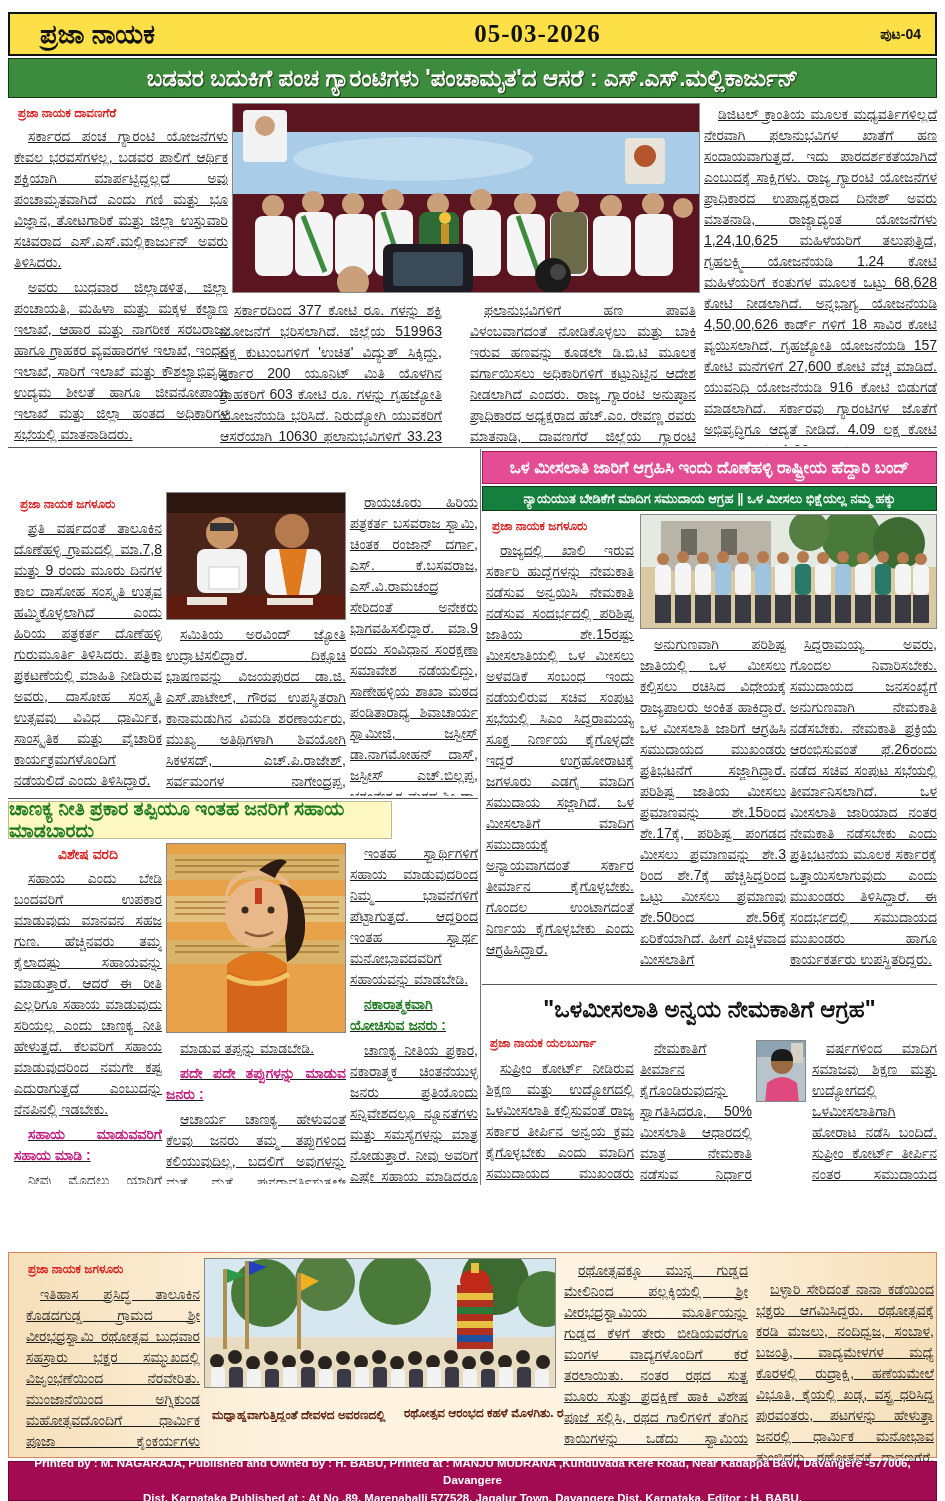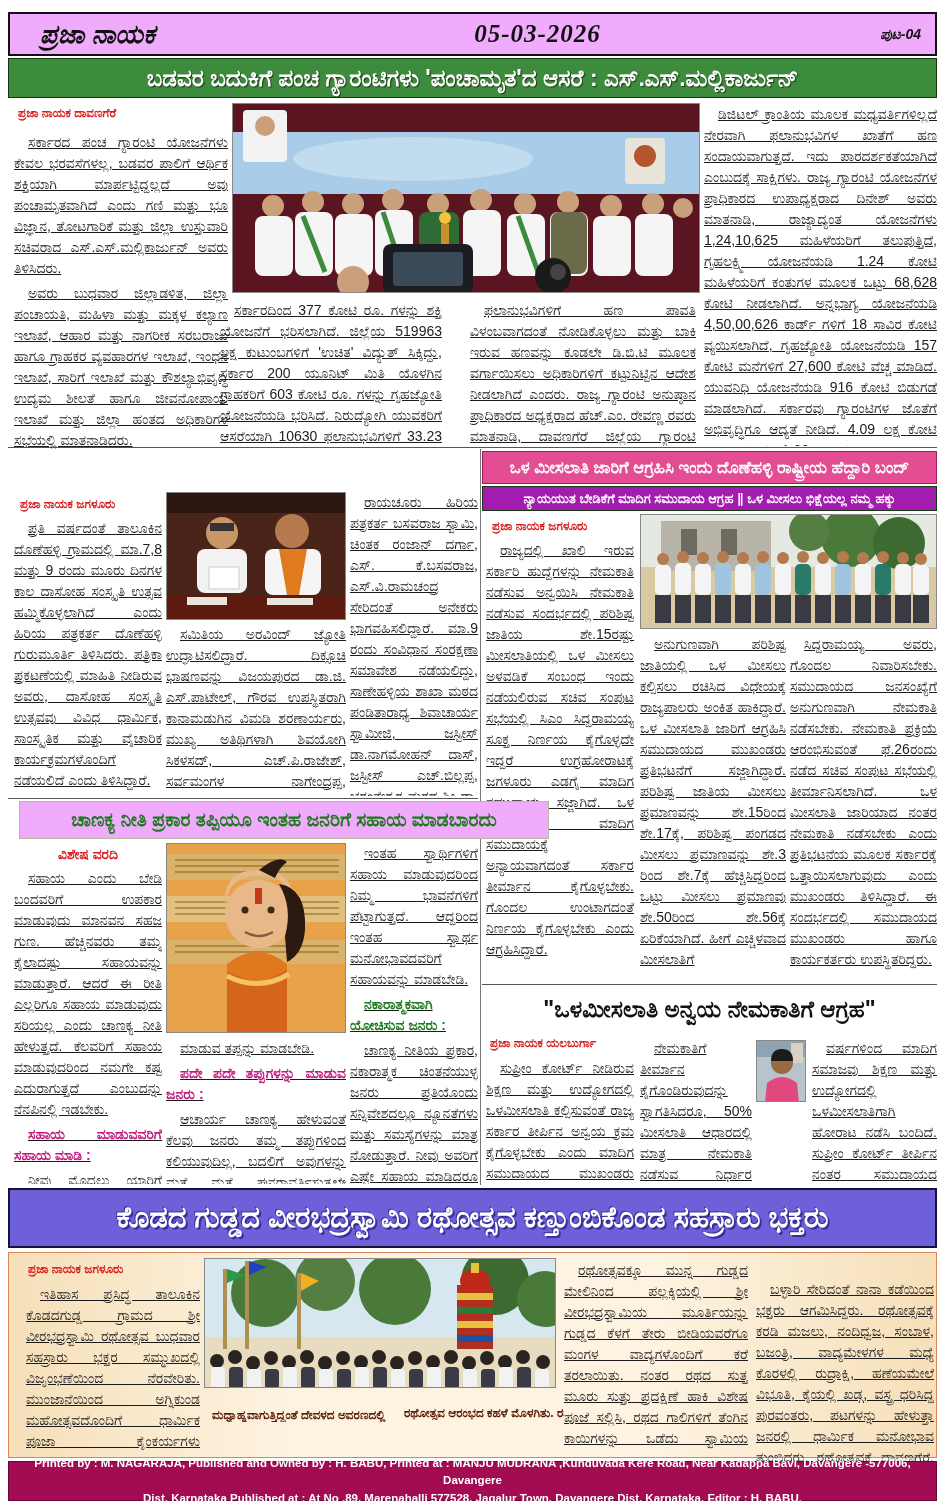--- a/index.html
+++ b/index.html
@@ -2,40 +2,40 @@
 <html><head>
 <meta charset="utf-8">
 <style>
   * { margin:0; padding:0; box-sizing:border-box; }
   html,body { background:#ffffff; }
   body { font-family:"Liberation Sans","DejaVu Sans",sans-serif; }
   #page { position:relative; width:945px; height:1501px; background:#ffffff; overflow:hidden; }
 
   
   .masthead { position:absolute; left:8px; top:12px; width:929px; height:44px;
-    background:#f0abfc; border:2px solid #111; display:flex; align-items:center;font-style:italic; }
+    background:#fde047; border:2px solid #111; display:flex; align-items:center; }
   .paper-name { font-weight:bold; font-size:26px; color:#111; padding-left:30px; width:330px; }
   .edition-date { font-family:"Liberation Serif","DejaVu Serif",serif; font-weight:bold; font-size:25px; color:#111; flex:1; text-align:center; letter-spacing:1px; }
   .page-no { font-weight:bold; font-size:14px; color:#111; width:200px; text-align:right; padding-right:14px; }
 
   
   .banner-green { position:absolute; left:8px; top:58px; width:929px; height:40px;
     background:#3d8b3d; border:1px solid #14380f; color:#fff; font-weight:bold; font-size:23px;
     display:flex; align-items:center; justify-content:center; text-shadow:1px 1px 1px #1d3a12; }
   .bar-blue { position:absolute; left:8px; top:449px; width:470px; height:38px;
     background:#2052b0; border:1px solid #0a2a66; color:#fff; font-weight:bold; font-size:20px;
     display:flex; align-items:center; justify-content:center; }
   .bar-pink { position:absolute; left:482px; top:451px; width:455px; height:33px;
     background:#e44d93; border:1px solid #a01d5e; color:#fff; font-weight:bold; font-size:16.5px;
     display:flex; align-items:center; justify-content:center; }
   .bar-subgreen { position:absolute; left:482px; top:486px; width:455px; height:25px;
-    background:#a21caf; border:1px solid #14380f; color:#fff; font-weight:bold; font-size:13px;
+    background:#15803d; border:1px solid #14380f; color:#fff; font-weight:bold; font-size:13px;
     display:flex; align-items:center; justify-content:center; }
-  .bar-pale { position:absolute; left:19px; top:801px; width:530px; height:38px;
-    background:#f0abfc; border:1px solid #b9b9a0; color:#1d7a1d; font-weight:bold; font-size:19px;
+  .bar-pale { position:absolute; left:8px; top:801px; width:384px; height:38px;
+    background:#fef9c3; border:1px solid #b9b9a0; color:#1d7a1d; font-weight:bold; font-size:19px;
     display:flex; align-items:center; justify-content:center; }
   .bar-quote { position:absolute; left:482px; top:988px; width:455px; height:42px;
     background:#fff; color:#111; font-weight:bold; font-size:23px;
     display:flex; align-items:center; justify-content:center; }
   .banner-purple { position:absolute; left:8px; top:1188px; width:929px; height:60px;
     background:#6e60d8; border:2px solid #16123a; color:#fff; font-weight:bold; font-size:29px;
     display:flex; align-items:center; justify-content:center;
     text-shadow:2px 2px 0 #3a2f9a, -1px -1px 0 #3a2f9a; }
 
   .byline { position:absolute; color:#d81f1f; font-weight:bold; font-size:12px; white-space:nowrap; }
@@ -66,21 +66,21 @@
 
   <div class="masthead">
     <div class="paper-name">ಪ್ರಜಾ ನಾಯಕ</div>
     <div class="edition-date">05-03-2026</div>
     <div class="page-no">ಪುಟ-04</div>
   </div>
 
   <div class="banner-green">ಬಡವರ ಬದುಕಿಗೆ ಪಂಚ ಗ್ಯಾರಂಟಿಗಳು 'ಪಂಚಾಮೃತ'ದ ಆಸರೆ : ಎಸ್.ಎಸ್.ಮಲ್ಲಿಕಾರ್ಜುನ್</div>
 
   <div class="byline" style="left:18px; top:106px;text-align:center;">ಪ್ರಜಾ ನಾಯಕ ದಾವಣಗೆರೆ</div>
-  <div class="col" style="left:14px; top:126px; width:214px; height:320px;margin-top:6px;">
+  <div class="col" style="left:14px; top:126px; width:214px; height:320px;">
     <p>ಸರ್ಕಾರದ ಪಂಚ ಗ್ಯಾರಂಟಿ ಯೋಜನೆಗಳು ಕೇವಲ ಭರವಸೆಗಳಲ್ಲ, ಬಡವರ ಪಾಲಿಗೆ ಆರ್ಥಿಕ ಶಕ್ತಿಯಾಗಿ ಮಾರ್ಪಟ್ಟಿದ್ದಲ್ಲದೆ ಅವು ಪಂಚಾಮೃತವಾಗಿದೆ ಎಂದು ಗಣಿ ಮತ್ತು ಭೂ ವಿಜ್ಞಾನ, ತೋಟಗಾರಿಕೆ ಮತ್ತು ಜಿಲ್ಲಾ ಉಸ್ತುವಾರಿ ಸಚಿವರಾದ ಎಸ್.ಎಸ್.ಮಲ್ಲಿಕಾರ್ಜುನ್ ಅವರು ತಿಳಿಸಿದರು.</p>
     <p>ಅವರು ಬುಧವಾರ ಜಿಲ್ಲಾಡಳಿತ, ಜಿಲ್ಲಾ ಪಂಚಾಯತಿ, ಮಹಿಳಾ ಮತ್ತು ಮಕ್ಕಳ ಕಲ್ಯಾಣ ಇಲಾಖೆ, ಆಹಾರ ಮತ್ತು ನಾಗರೀಕ ಸರಬರಾಜು ಹಾಗೂ ಗ್ರಾಹಕರ ವ್ಯವಹಾರಗಳ ಇಲಾಖೆ, ಇಂಧನ ಇಲಾಖೆ, ಸಾರಿಗೆ ಇಲಾಖೆ ಮತ್ತು ಕೌಶಲ್ಯಾಭಿವೃದ್ಧಿ ಉದ್ಯಮ ಶೀಲತೆ ಹಾಗೂ ಜೀವನೋಪಾಯ ಇಲಾಖೆ ಮತ್ತು ಜಿಲ್ಲಾ ಹಂತದ ಅಧಿಕಾರಿಗಳ ಸಭೆಯಲ್ಲಿ ಮಾತನಾಡಿದರು.</p>
     <p>ದಾವಣಗೆರೆ ಜಿಲ್ಲೆಯ 12.42 ಲಕ್ಷ ಜನರಿಗೆ 5 ಕೆಜಿ ಅಕ್ಕಿ ಮತ್ತು 5 ಕೆಜಿ ಅಕ್ಕಿ ಬದಲಿಗೆ ಹಣ ನೀಡಲು ಒಟ್ಟು 347.54 ಕೋಟಿ ರೂ. ಅನ್ನಭಾಗ್ಯ ಯೋಜನೆಯಡಿ ವ್ಯಯಿಸಲಾಗಿದೆ. ಪ್ರತಿ ಮನೆಯೊಡತಿಗೆ 2,000 ರೂ.ಗಳಂತೆ 3,74,581 ಮಹಿಳೆಯರಿಗೆ 1835 ಕೋಟಿ ರೂ. ಗೃಹಲಕ್ಷ್ಮಿ ಯೋಜನೆಯಡಿ ನೀಡಲಾಗಿದೆ. ಶಕ್ತಿ ಯೋಜನೆಯಡಿ ಮಹಿಳೆಯರು 12.82 ಕೋಟಿ ಬಾರಿ ಉಚಿತ ಪ್ರಯಾಣ ಮಾಡಿದ್ದು,</p>
   </div>
 
   <div class="photo" style="left:232px; top:103px; width:468px; height:190px;">
     <svg width="468" height="190" xmlns="http://www.w3.org/2000/svg">
       <rect width="468" height="190" fill="#5a1520"></rect>
       <rect x="0" y="28" width="468" height="62" fill="#a9cde8"></rect>
       <ellipse cx="180" cy="55" rx="120" ry="22" fill="#c2dcef"></ellipse>
@@ -318,21 +318,20 @@
       <rect x="34" y="2" width="12" height="20" fill="#d8d2c4"></rect>
       <circle cx="25" cy="22" r="11" fill="#9a6a42"></circle>
       <path d="M14 20 Q14 8 25 8 Q36 8 36 20 Z" fill="#1a1a1a"></path>
       <path d="M8 62 L10 42 Q25 30 40 42 L42 62 Z" fill="#e0497e"></path>
     </svg>
   </div>
   <div class="col" style="left:812px; top:1038px; width:125px; height:146px;">
     <p>ವರ್ಷಗಳಿಂದ ಮಾದಿಗ ಸಮಾಜವು ಶಿಕ್ಷಣ ಮತ್ತು ಉದ್ಯೋಗದಲ್ಲಿ ಒಳಮೀಸಲಾತಿಗಾಗಿ ಹೋರಾಟ ನಡೆಸಿ ಬಂದಿದೆ. ಸುಪ್ರೀಂ ಕೋರ್ಟ್ ತೀರ್ಪಿನ ನಂತರ ಸಮುದಾಯದ 15% ಮೀಸಲಾತಿಯಲ್ಲಿ ಒಗೆ ಒಳಮೀಸಲಾತಿ ಅಳವಡಿಸಬೇಕು. ಆದರೆ ಸುಮಾರು 56,432 ಸರ್ಕಾರಿ ಹುದ್ದೆಗಳ ನೇಮಕಾತಿಯಲ್ಲಿ ಸಮುದಾಯದ ಯುವಜನರಿಗೆ ಅನ್ಯಾಯವಾಗದಂತೆ ಕ್ರಮ ವಹಿಸಬೇಕು ಎಂದು ಆಗ್ರಹಿಸಿದರು.</p>
   </div>
 
-  <div class="banner-purple">ಕೊಡದ ಗುಡ್ಡದ ವೀರಭದ್ರಸ್ವಾಮಿ ರಥೋತ್ಸವ ಕಣ್ತುಂಬಿಕೊಂಡ ಸಹಸ್ರಾರು ಭಕ್ತರು</div>
 
   <div class="bottom-section"></div>
   <div class="byline" style="left:28px; top:1262px;">ಪ್ರಜಾ ನಾಯಕ ಜಗಳೂರು</div>
   <div class="col" style="left:26px; top:1284px; width:174px; height:166px;">
     <p>ಇತಿಹಾಸ ಪ್ರಸಿದ್ಧ ತಾಲೂಕಿನ ಕೊಡದಗುಡ್ಡ ಗ್ರಾಮದ ಶ್ರೀ ವೀರಭದ್ರಸ್ವಾಮಿ ರಥೋತ್ಸವ ಬುಧವಾರ ಸಹಸ್ರಾರು ಭಕ್ತರ ಸಮ್ಮುಖದಲ್ಲಿ ವಿಜೃಂಭಣೆಯಿಂದ ನೆರವೇರಿತು. ಮುಂಜಾನೆಯಿಂದ ಅಗ್ನಿಕುಂಡ ಮಹೋತ್ಸವದೊಂದಿಗೆ ಧಾರ್ಮಿಕ ಪೂಜಾ ಕೈಂಕರ್ಯಗಳು ಆರಂಭಗೊಂಡವು. ತಳಿರು, ತೋರಣಗಳಿಂದ ಶೃಂಗೊಳಿಸಲಾಗಿತ್ತು. ದೇವರ ದೇವಸ್ಥಾನಕ್ಕೆ ಭಕ್ತರ ದಂಡು ತಂಡೋಪ ತಂಡವಾಗಿ ಬಂದು ತಮ್ಮ ಅಭಿಲಾಷೆಗಳನ್ನು ಈಡೇರಿಸಿ, ವೀರಭದ್ರ ದೇವರಿಗೆ ಉರುಳು ಸೇವೆ, ಮುಡಿ ಸೇವೆ, ವಸ್ತ್ರ ರೂಪಣೆ, ಹೂವಿನ ಹಾರ ರೂಪಣೆ ಹೀಗೆ ತಮ್ಮ ಹರಕೆಗಳನ್ನು ತೀರಿಸಿ ಪುನೀತರಾದರು.</p>
   </div>
 
   <div class="photo" style="left:204px; top:1258px; width:352px; height:130px;">
     <svg width="352" height="130" xmlns="http://www.w3.org/2000/svg">
       <rect width="352" height="130" fill="#d7e7f0"></rect>

